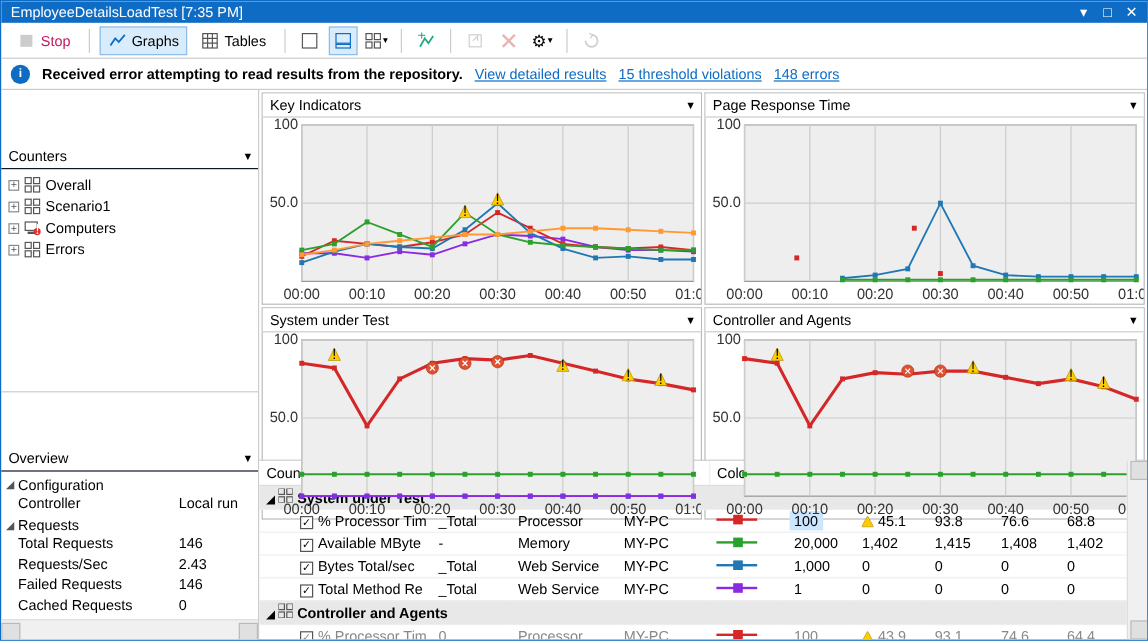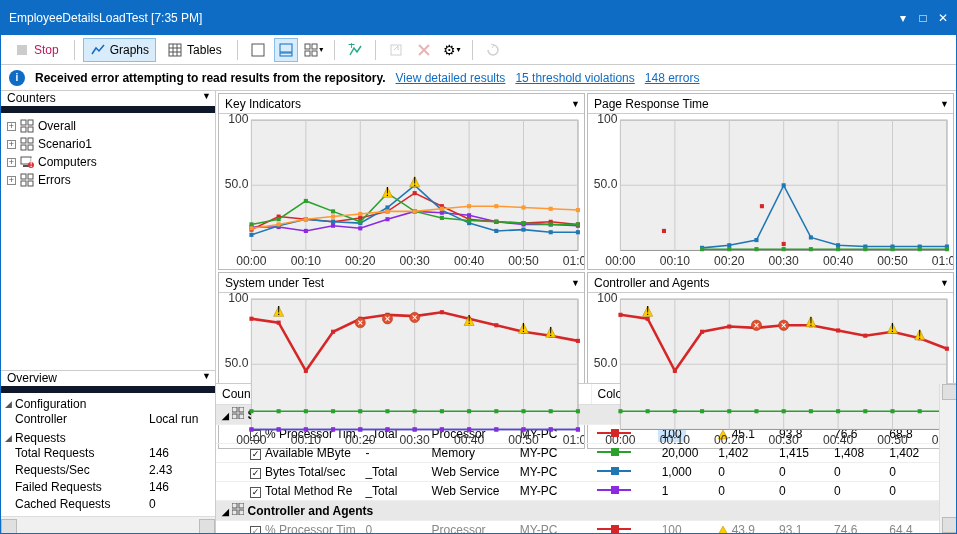--- a/index.html
+++ b/index.html
@@ -1,35 +1,35 @@
 <!DOCTYPE html>
 <html><head>
 <meta charset="utf-8">
 <style>
   * { box-sizing: border-box; margin: 0; padding: 0; font-family: "Segoe UI", Tahoma, sans-serif; font-size: 12px; }
   body { background: #fff; width: 957px; height: 534px; border: 1px solid #0e6cc4; display: flex; flex-direction: column; overflow: hidden; }
-  .titlebar { background: #0e6cc4; color: #fff; height: 34px; display: flex; align-items: center; padding: 0 4px; }
+  .titlebar { background: #0e6cc4; color: #fff; height: 18px; display: flex; align-items: center; padding: 0 4px; }
   .titlebar .title { flex: 1; padding-left: 4px; font-size: 12px; }
   .win-btn { width: 18px; height: 16px; display: flex; align-items: center; justify-content: center; color: #fff; margin-left: 2px; cursor: pointer; }
   .toolbar { height: 30px; border-bottom: 1px solid #ccc; display: flex; align-items: center; padding: 0 6px; gap: 4px; }
   .tb-btn { height: 24px; display: flex; align-items: center; padding: 0 6px; border: 1px solid transparent; cursor: pointer; }
   .tb-btn.disabled { color: #be185d; }
   .tb-btn.active { border: 1px solid #8bbde8; background: #d9ecfb; }
   .tb-btn .icon { width: 16px; height: 16px; display: inline-flex; align-items: center; justify-content: center; margin-right: 4px; }
   .tb-sep { width: 1px; height: 20px; background: #ccc; margin: 0 4px; }
   .tb-icon { width: 24px; height: 24px; display: flex; align-items: center; justify-content: center; cursor: pointer; border: 1px solid transparent; }
   .tb-icon.active { border: 1px solid #8bbde8; background: #d9ecfb; }
   .tb-icon.disabled { opacity: 0.4; }
   .msgbar { height: 26px; display: flex; align-items: center; border-bottom: 1px solid #ccc; padding: 0 8px; gap: 10px; }
   .msgbar .info-icon { width: 16px; height: 16px; border-radius: 50%; background: #0e6cc4; color: #fff; display: flex; align-items: center; justify-content: center; font-weight: bold; font-size: 10px; }
   .msgbar .msg { font-weight: bold; }
   .msgbar a { color: #0e6cc4; text-decoration: underline; cursor: pointer; }
   .main { flex: 1; display: flex; min-height: 0; }
   .left { width: 215px; border-right: 1px solid #ccc; display: flex; flex-direction: column; }
-  .panel-head { height: 22px; border-bottom: 7px solid #0f172a; display: flex; padding: 0 6px; position: relative; }
+  .panel-head { height: 22px; border-bottom: 1px solid #0f172a; display: flex; align-items: center; padding: 0 6px; position: relative; margin-top: 44px; }
   .panel-head .drop { position: absolute; right: 4px; font-size: 9px; cursor:pointer;}
   .tree { flex: 1; padding: 4px 4px; overflow: auto; }
   .tree-item { display: flex; align-items: center; height: 18px; gap: 4px; padding-left: 2px; cursor: pointer; }
   .tree-item .exp { width: 9px; height: 9px; border: 1px solid #888; display: flex; align-items: center; justify-content: center; font-size: 9px; line-height: 1; color: #555; }
   .tree-item .ticon { width: 14px; height: 14px; display:inline-flex;align-items:center;justify-content:center;}
   .overview { border-top: 1px solid #ccc; display:flex;flex-direction:column; }
   .ov-body { padding: 2px 0; font-size: 12px; overflow:hidden;}
   .ov-section { display:flex; align-items:center; height:17px; padding:0 4px; cursor:pointer;}
   .ov-section .caret { width:10px; font-size:9px; color:#555;}
   .ov-row { display:flex; height:17px; padding-left:14px; padding-right:6px; }

